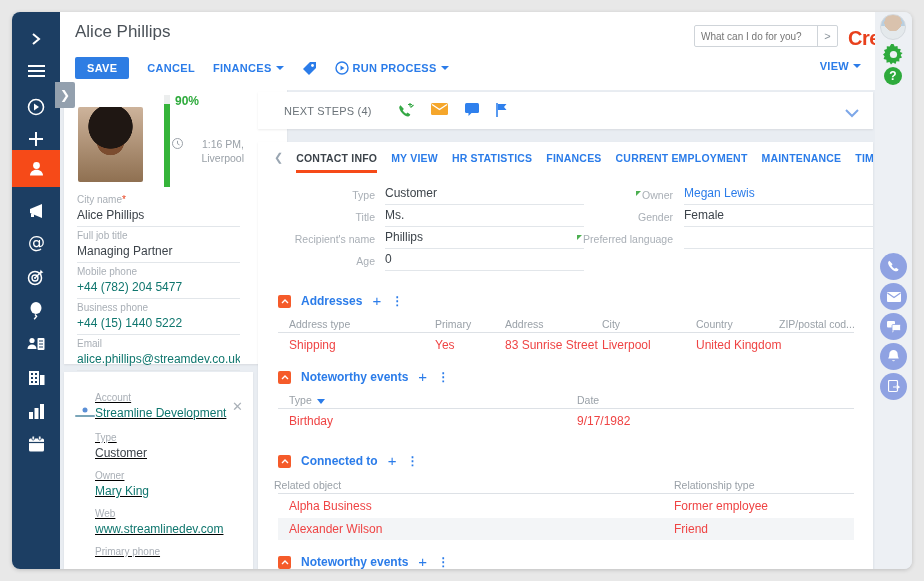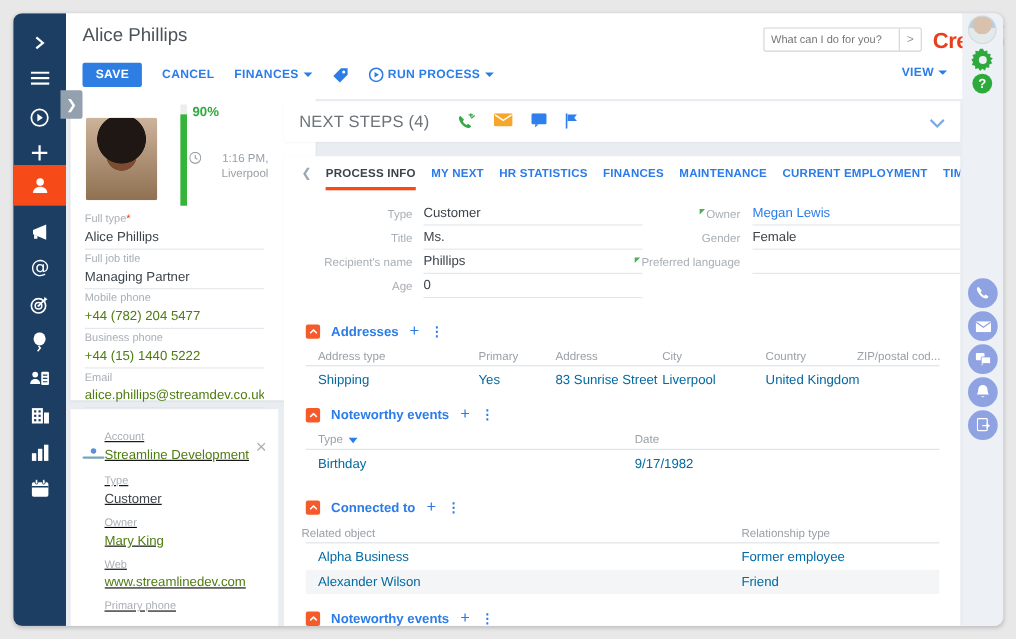--- a/index.html
+++ b/index.html
@@ -48,29 +48,29 @@
                        radial-gradient(circle at 50% 46%, #7b4c2f 0 26%, transparent 27%),
                        linear-gradient(180deg,#cdb39b,#8f7051); }
   .meter-track { position:absolute; left:100px; top:7px; width:6px; height:92px; background:#eceeee; }
   .meter-fill { position:absolute; left:0; bottom:0; width:6px; height:90%; background:#35b43a; }
   .meter-label { position:absolute; left:111px; top:6px; color:#2eaa3c; font-weight:bold; font-size:12px; }
   .tz { position:absolute; left:112px; top:49px; width:68px; text-align:right; color:#9aa1a8; font-size:10.5px; line-height:14px; }
   .tz .clock { position:absolute; left:-4px; top:1px; }
   .fld { position:absolute; left:13px; width:163px; }
   .fld .lbl { font-size:10px; color:#a9afb6; }
   .fld .val { font-size:12px; color:#3c434a; margin-top:3px; padding-bottom:4px; border-bottom:1px solid #e2e6ea; white-space:nowrap; overflow:hidden; }
-  .fld .val.link { color:#4d7c0f; cursor:pointer; }
+  .fld .val.link { color:#0f766e; cursor:pointer; }
   .req { color:#e8401c; }
   .acc-ind { left:31px; width:145px;text-decoration:underline; }
   .acc-logo { position:absolute; left:8px; top:33px; }
   .acc-close { position:absolute; right:10px; top:27px; color:#aab1b8; font-size:13px; cursor:pointer; }
 
   
   .card-nextsteps { left:246px; top:80px; width:615px; height:37px; display:flex; align-items:center; }
-  .ns-label { margin-left:14px; font-size:15px; color:#6b7379; letter-spacing:.2px; }
+  .ns-label { margin-left:26px; font-size:11px; color:#6b7379; letter-spacing:.2px; }
   .ns-icons { display:flex; gap:17px; margin-left:26px; }
   .ns-icons span { cursor:pointer; display:flex; }
   .ns-chevron { position:absolute; right:14px; top:12px; cursor:pointer; }
 
   .card-main { left:246px; top:130px; width:615px; height:427px; overflow:hidden; }
   .tabs { position:absolute; left:0; top:0; width:100%; height:31px; display:flex; align-items:center; padding:0 10px; gap:0; }
   .tab-scroll { color:#9aa6b2; font-size:11px; cursor:pointer; padding:0 6px; }
   .tab { font-size:10.5px; font-weight:bold; color:#2b7ce9; letter-spacing:.2px; padding:9px 7px; cursor:pointer; position:relative; white-space:nowrap; }
   .tab.active { color:#3c434a; }
   .tab.active::after { content:""; position:absolute; left:7px; right:7px; bottom:0; height:3px; background:#f64a18; }
@@ -82,21 +82,21 @@
   .flabel-l { left:0; width:97px; }  .fvalue-l { left:107px; width:199px; }
   .flabel-r { left:288px; width:107px; } .fvalue-r { left:406px; width:199px; }
   .gmark { display:inline-block; width:0; height:0; border-top:5px solid #4caf50; border-right:5px solid transparent; margin-right:1px; vertical-align:3px; }
 
   .sec-head { position:absolute; display:flex; align-items:center; gap:10px; }
   .sec-toggle { width:13px; height:13px; background:#f55b2a; border-radius:2px; color:#fff; display:flex; align-items:center; justify-content:center; cursor:pointer; }
   .sec-title { color:#2b7ce9; font-size:12px; font-weight:bold; }
   .sec-add { color:#2b7ce9; font-size:15px; font-weight:normal; cursor:pointer; line-height:12px; }
   .sec-menu { color:#2b7ce9; font-size:12px; letter-spacing:0; cursor:pointer; font-weight:bold; }
   .th { position:absolute; font-size:10.5px; color:#9aa1a8; }
-  .td { position:absolute; font-size:12px; color:#0369a1; }
+  .td { position:absolute; font-size:12px; color:#ef4444; }
   .thead-line { position:absolute; left:20px; width:576px; border-bottom:1px solid #dde1e6; }
   .row-band { position:absolute; left:20px; width:576px; height:22px; }
   .row-band.alt { background:#f3f5f7; }
   .sort-caret { width:0; height:0; border-left:4px solid transparent; border-right:4px solid transparent; border-top:5px solid #2b7ce9; display:inline-block; margin-left:5px; }
 </style>
 </head>
 <body>
 
 <div class="window">
 
@@ -298,21 +298,21 @@
         <svg width="11" height="11" viewBox="0 0 11 11">
             <circle cx="5.5" cy="5.5" r="5" fill="none" stroke="#9aa1a8" stroke-width="1"></circle>
             <path d="M5.5 2.8v2.9l2 1.2" fill="none" stroke="#9aa1a8" stroke-width="1"></path>
           </svg>
       </span>
       <span>1:16 PM,</span><br>
       <span>Liverpool</span>
     </div>
 
     <div class="fld" style="top:106px">
-      <div class="lbl"><span>Full type</span><span class="req">*</span></div>
+      <div class="lbl"><span>City name</span><span class="req">*</span></div>
       <div class="val">Alice Phillips</div>
     </div>
     <div class="fld" style="top:142px">
       <div class="lbl">Full job title</div>
       <div class="val">Managing Partner</div>
     </div>
     <div class="fld" style="top:178px">
       <div class="lbl">Mobile phone</div>
       <div class="val link">+44 (782) 204 5477</div>
     </div>
@@ -387,26 +387,26 @@
     <div class="ns-chevron">
       <svg width="14" height="9" viewBox="0 0 14 9">
           <path d="M1 1l6 6 6-6" fill="none" stroke="#7da7e8" stroke-width="2"></path>
         </svg>
     </div>
   </div>
 
   <div class="card card-main">
     <div class="tabs">
       <span class="tab-scroll">❮</span>
-      <span class="tab active">PROCESS INFO</span>
-      <span class="tab">MY NEXT</span>
+      <span class="tab active">CONTACT INFO</span>
+      <span class="tab">MY VIEW</span>
       <span class="tab">HR STATISTICS</span>
       <span class="tab">FINANCES</span>
+      <span class="tab">CURRENT EMPLOYMENT</span>
       <span class="tab">MAINTENANCE</span>
-      <span class="tab">CURRENT EMPLOYMENT</span>
       <span class="tab">TIMELINE</span>
 
     </div>
 
     <div class="frow" style="top:44px; left:20px; right:10px">
       <div class="flabel flabel-l">Type</div>
       <div class="fvalue fvalue-l">Customer</div>
       <div class="flabel flabel-r"><span class="gmark"></span><span>Owner</span></div>
       <div class="fvalue fvalue-r link">Megan Lewis</div>
     </div>

